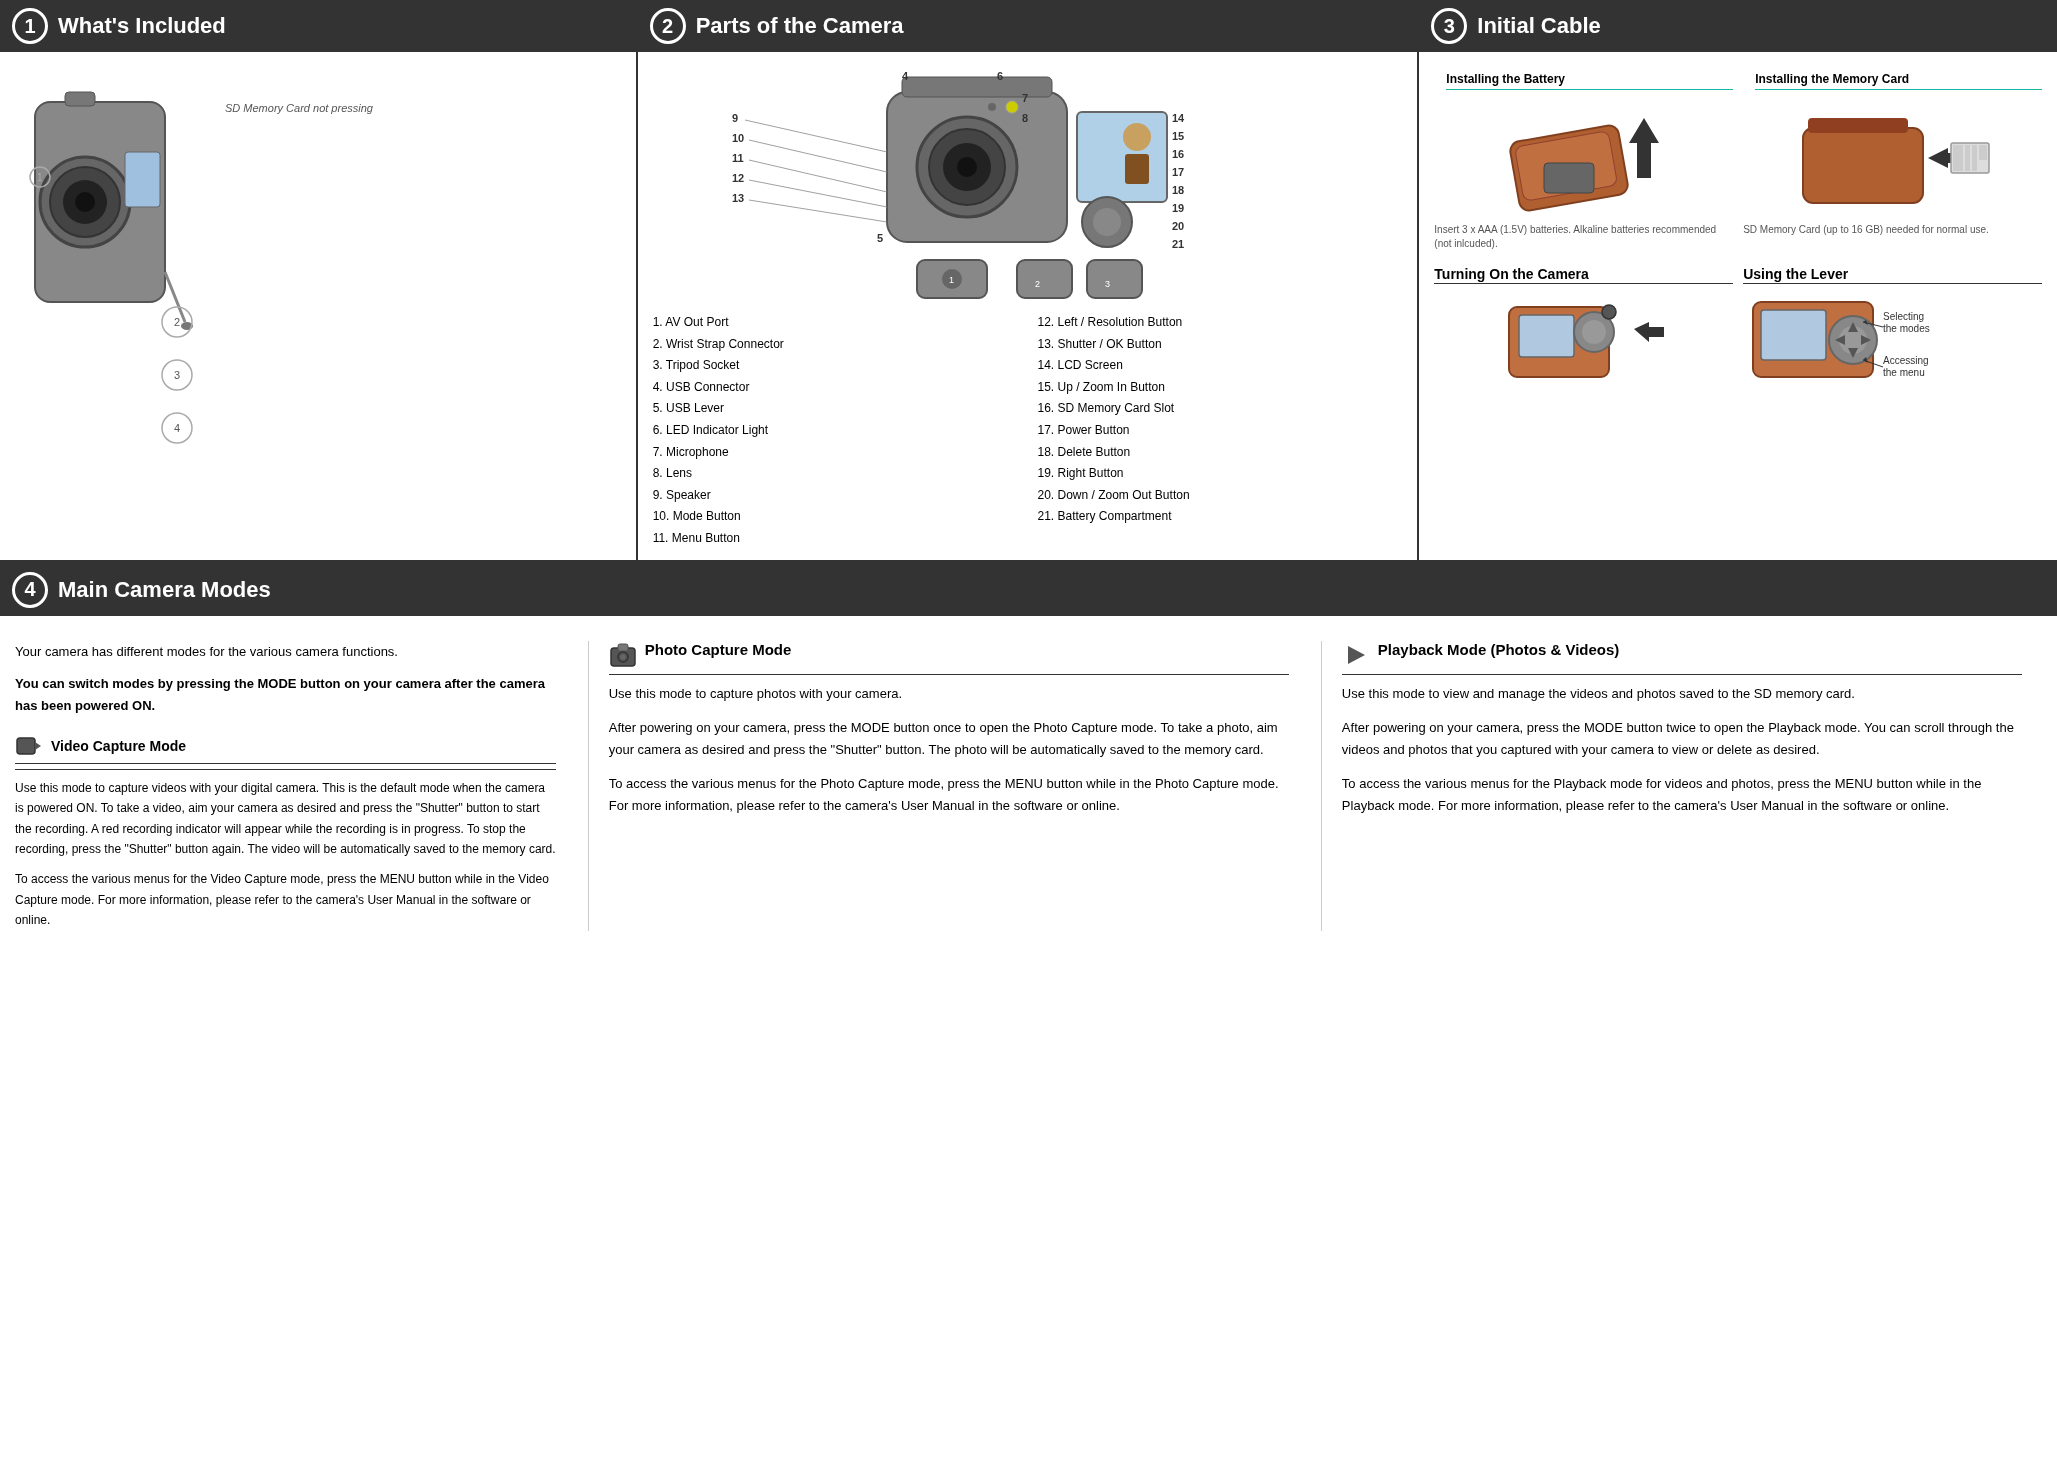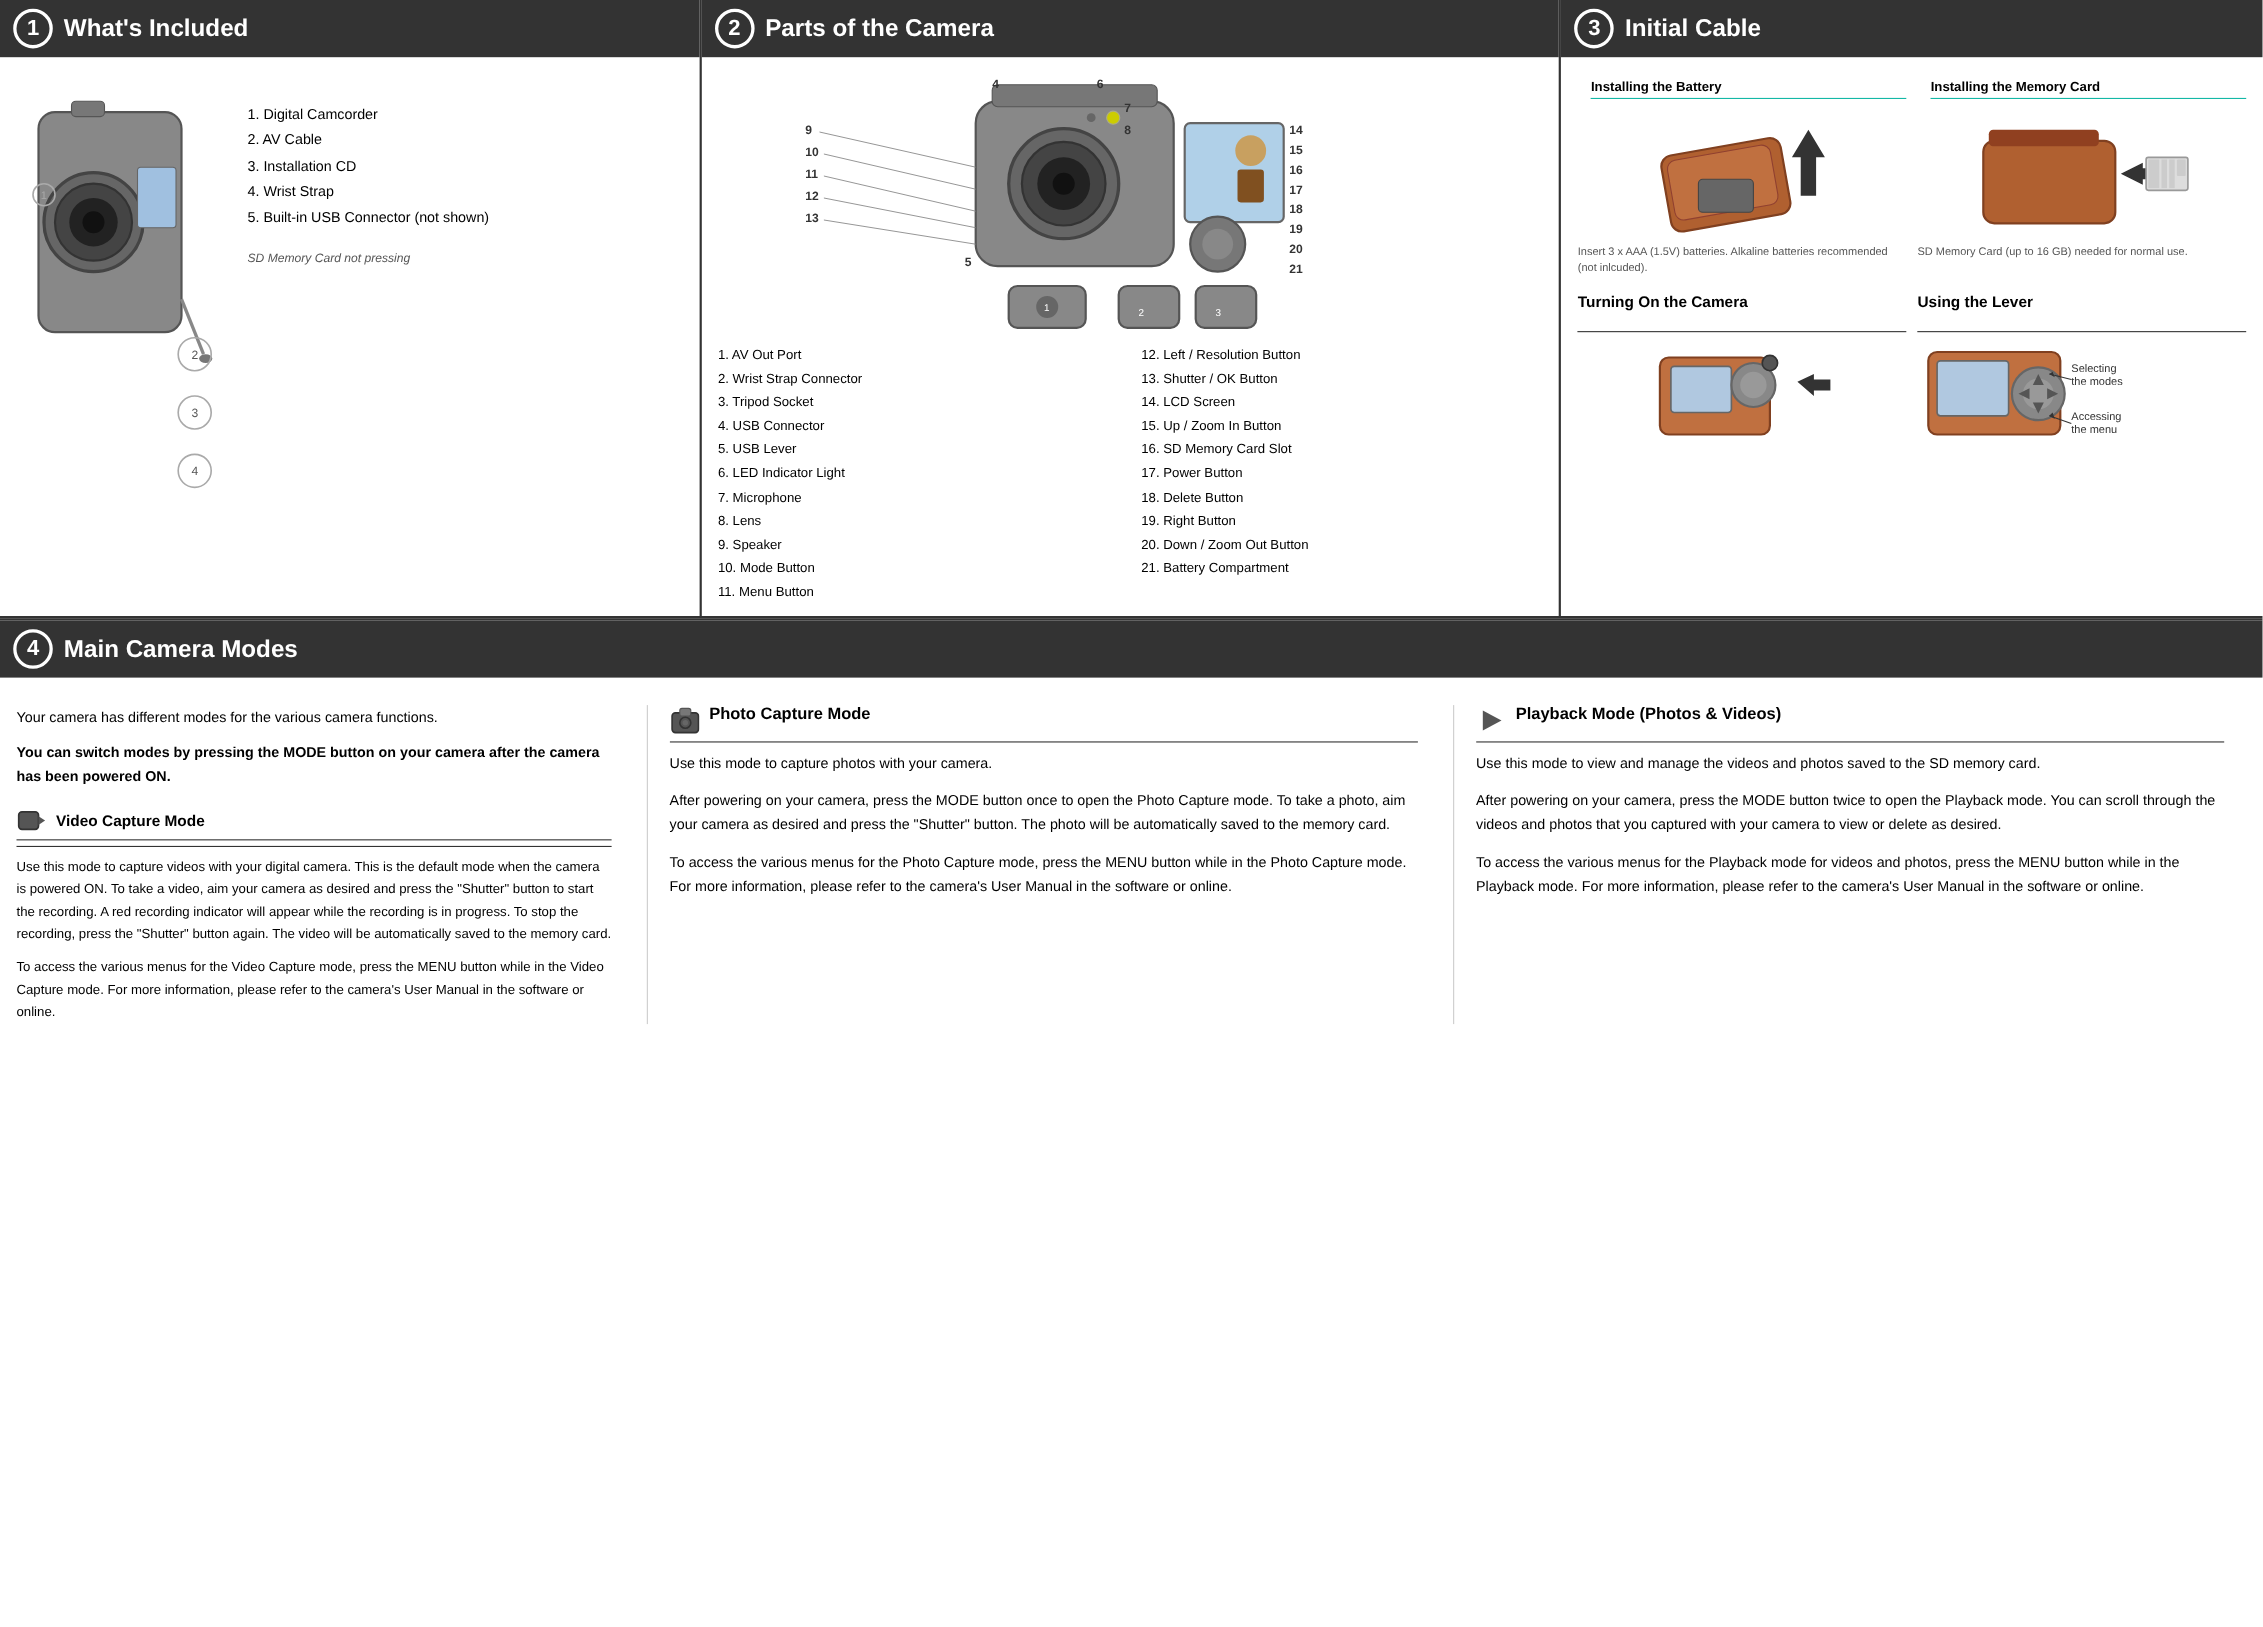--- a/index.html
+++ b/index.html
@@ -142,21 +142,21 @@
       gap: 10px;
     }
     .turning-block {
       flex: 1;
     }
     .turning-block h3 {
       font-size: 14px;
       font-weight: bold;
       margin-bottom: 8px;
       border-bottom: 1px solid #333;
-      padding-bottom: 19px;
+      padding-bottom: 1px;
     }
 
     
     .section-4 {
       width: 100%;
       border-top: 2px solid #333;
     }
     .section-4-content {
       display: flex;
       gap: 12px;
@@ -260,27 +260,20 @@
           <div>
             <svg width="35" height="35" viewBox="0 0 35 35">
               <circle cx="17" cy="17" r="15" fill="none" stroke="#aaa" stroke-width="1.5"></circle>
               <text x="14" y="21" fill="#555" font-size="11">4</text>
             </svg>
           </div>
         </div>
       </div>
 
       <div style="margin-top:10px;">
-        <ul class="included-items-list">
-          <li>1.   Digital Camcorder</li>
-          <li>2.   AV Cable</li>
-          <li>3.   Installation CD</li>
-          <li>4.   Wrist Strap</li>
-          <li>5.   Built-in USB Connector (not shown)</li>
-        </ul>
         <p class="sd-note">SD Memory Card not pressing</p>
       </div>
     </div>
   </div>
 
   <div class="section-2">
     <div class="section-header">
       <span class="section-number">2</span>
       <span>Parts of the Camera</span>
     </div>

